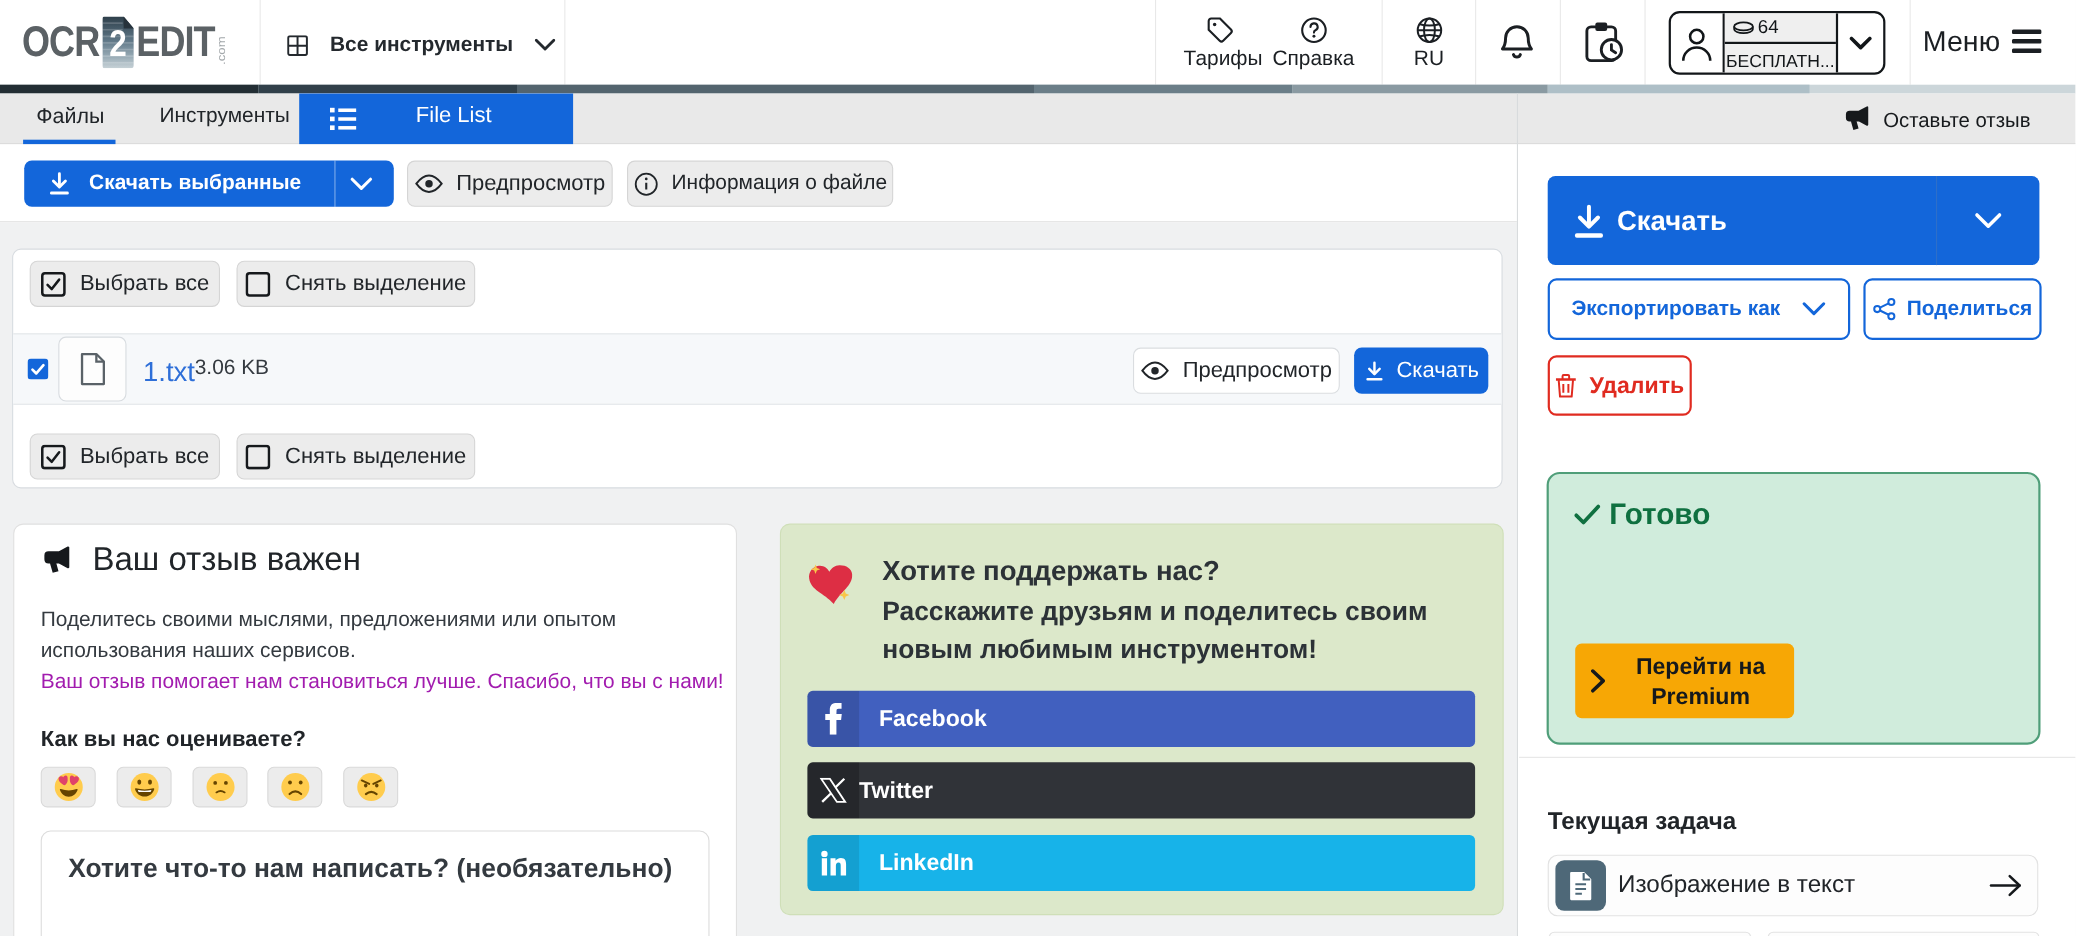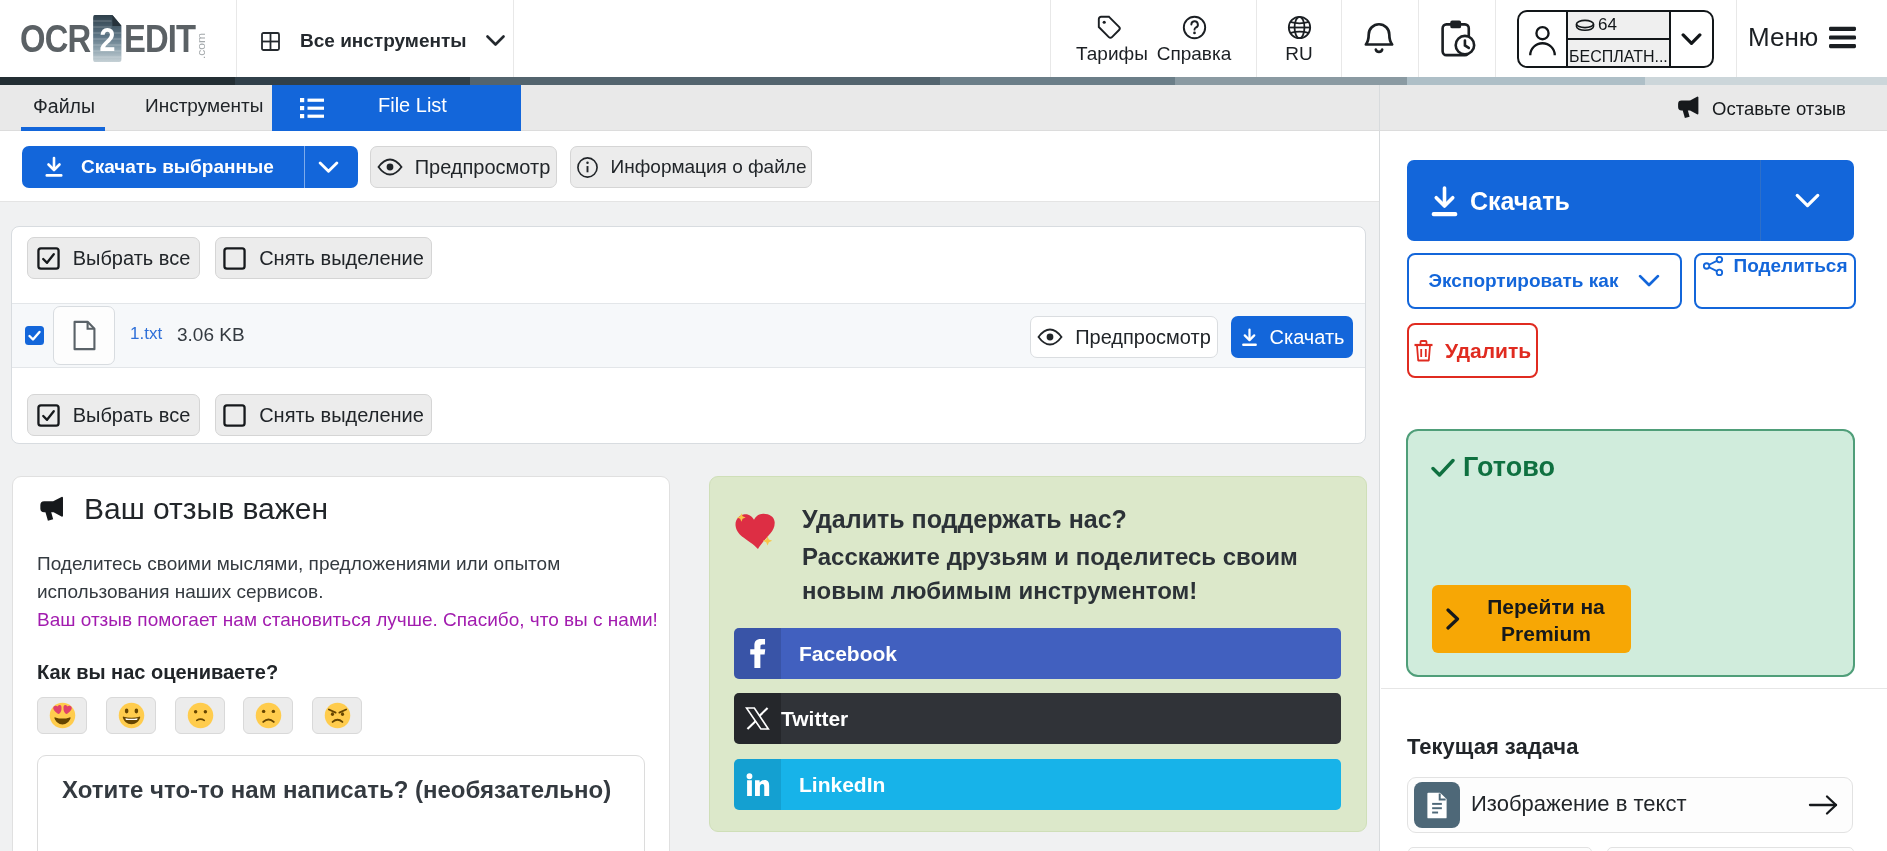--- a/index.html
+++ b/index.html
@@ -234,21 +234,21 @@
   <svg class="abs" style="left:25px;top:326px;" width="19" height="19" viewBox="0 0 19 19">
       <rect width="19" height="19" rx="3.5" fill="#1366da"></rect>
       <path d="M4.5 10 L8 13.5 L14.5 6" fill="none" stroke="#fff" stroke-width="2.4" stroke-linecap="round" stroke-linejoin="round"></path>
     </svg>
   <div class="abs" style="left:53px;top:306px;width:62px;height:59px;background:#fdfdfd;border:1px solid #d8dce0;border-radius:7px;display:flex;align-items:center;justify-content:center;">
     <svg width="25" height="31" viewBox="0 0 20 25" fill="none" stroke="#5a6268" stroke-width="1.7">
         <path d="M2 1.5 L12.5 1.5 L18 7 L18 23.5 L2 23.5 Z" stroke-linejoin="round"></path>
         <path d="M12.5 1.5 L12.5 7 L18 7"></path>
       </svg>
   </div>
-  <div class="abs" style="left:130px;top:324px;font-size:17px;color:#2e6fd8;">1.txt</div>
+  <div class="abs" style="left:130px;top:324px;font-size:25px;color:#2e6fd8;">1.txt</div>
   <div class="abs" style="left:177px;top:324px;font-size:19px;color:#343a40;">3.06 KB</div>
 
   <div class="abs" style="left:1030px;top:316px;width:188px;height:42px;background:#fff;border:1px solid #dadde0;border-radius:7px;display:flex;align-items:center;justify-content:center;gap:12px;">
     <svg width="26" height="18" viewBox="0 0 26 18" fill="none" stroke="#212529" stroke-width="1.8">
       <path d="M1.5 9 Q7 1.5 13 1.5 Q19 1.5 24.5 9 Q19 16.5 13 16.5 Q7 16.5 1.5 9 Z"></path>
       <circle cx="13" cy="9" r="3.4" fill="#212529" stroke="none"></circle>
     </svg>
     <span style="font-size:20px;color:#212529;">Предпросмотр</span>
   </div>
   <div class="abs" style="left:1231px;top:316px;width:122px;height:42px;background:#1366da;border-radius:7px;display:flex;align-items:center;justify-content:center;gap:11px;">
@@ -334,21 +334,21 @@
 
   <div class="abs" style="left:37px;top:755px;width:608px;height:141px;background:#fff;border:1px solid #dcdcdc;border-radius:9px;"></div>
   <div class="abs" style="left:62px;top:776px;font-size:24px;font-weight:bold;color:#343a40;white-space:nowrap;">Хотите что-то нам написать? (необязательно)</div>
 
   <div class="abs" style="left:709px;top:476px;width:658px;height:356px;background:#dce8ca;border:1px solid #cfdfb8;border-radius:9px;"></div>
   <svg class="abs" style="left:731px;top:510px;" width="48" height="46" viewBox="0 0 36 34">
     <path d="M26.2 3.6 c-3.2-.6-6.2 1.2-7.7 3.5 C17.6 4.5 15.2 2 11.9 2 7.6 2 4.2 5.4 4.2 9.7 c0 8.3 8.4 10.9 14.2 19.5 5.9-8 14.6-10.2 15.2-18.3 .3-3.9-3.1-6.7-7.4-7.3z" fill="#dd2e44" transform="rotate(-8 18 16)"></path>
     <path d="M7.8 2.2 l.9 2.3 2.3.9 -2.3.9 -.9 2.3 -.9-2.3 -2.3-.9 2.3-.9z" fill="#f8c64a"></path>
     <path d="M27.4 19.4 l1 2.5 2.5 1 -2.5 1 -1 2.5 -1-2.5 -2.5-1 2.5-1z" fill="#f8c64a"></path>
   </svg>
-  <div class="abs" style="left:802px;top:505px;font-size:25px;font-weight:bold;color:#2c3237;">Удалить поддержать нас?</div>
+  <div class="abs" style="left:802px;top:505px;font-size:25px;font-weight:bold;color:#2c3237;">Хотите поддержать нас?</div>
   <div class="abs" style="left:802px;top:540px;width:560px;font-size:24px;line-height:34px;color:#2c3237;font-weight:bold;">Расскажите друзьям и поделитесь своим новым любимым инструментом!</div>
 
   <div class="abs" style="left:734px;top:628px;width:607px;height:51px;background:#4160bf;border-radius:5px;display:flex;align-items:center;overflow:hidden;">
     <div style="width:47px;height:51px;background:rgba(0,0,0,0.12);display:flex;align-items:center;justify-content:center;">
       <svg width="16" height="29" viewBox="0 0 15 28">
           <path d="M9.8 28 L4 28 L4 15 L0 15 L0 9.8 L4 9.8 L4 6.3 C4 2.2 5.8 0 10.3 0 L14.3 0 L14.3 5.2 L11.8 5.2 C10.1 5.2 9.9 5.9 9.9 7.2 L9.8 9.8 L14.5 9.8 L13.9 15 L9.8 15 Z" fill="#fff"></path>
         </svg>
     </div>
     <span style="font-size:21px;font-weight:bold;color:#fff;margin-left:18px;">Facebook</span>
   </div>
@@ -384,21 +384,21 @@
   <svg class="abs" style="left:1794px;top:193px;" width="27" height="16" viewBox="0 0 19 12" fill="none" stroke="#fff" stroke-width="2.4" stroke-linecap="round" stroke-linejoin="round">
       <path d="M1.8 1.8 L9.5 9.5 L17.2 1.8"></path>
     </svg>
 
   <div class="abs" style="left:1407px;top:253px;width:275px;height:56px;background:#fff;border:2px solid #1366da;border-radius:8px;display:flex;align-items:center;justify-content:center;gap:20px;">
     <span style="font-size:19px;font-weight:600;color:#1366da;white-space:nowrap;">Экспортировать как</span>
     <svg width="22" height="14" viewBox="0 0 19 12" fill="none" stroke="#1366da" stroke-width="2.4" stroke-linecap="round" stroke-linejoin="round">
         <path d="M1.8 1.8 L9.5 9.5 L17.2 1.8"></path>
       </svg>
   </div>
-  <div class="abs" style="left:1694px;top:253px;width:162px;height:56px;background:#fff;border:2px solid #1366da;border-radius:8px;display:flex;justify-content:center;gap:9px;">
+  <div class="abs" style="left:1694px;top:253px;width:162px;height:56px;background:#fff;border:2px solid #1366da;border-radius:8px;display:flex;align-items:center;justify-content:center;gap:9px;">
     <svg width="22" height="22" viewBox="0 0 24 24" fill="none" stroke="#1366da" stroke-width="2">
       <circle cx="5" cy="12" r="3"></circle>
         <circle cx="19" cy="5" r="3"></circle>
         <circle cx="19" cy="19" r="3"></circle>
       <line x1="7.7" y1="10.6" x2="16.3" y2="6.4"></line>
         <line x1="7.7" y1="13.4" x2="16.3" y2="17.6"></line>
     </svg>
     <span style="font-size:19px;font-weight:600;color:#1366da;white-space:nowrap;">Поделиться</span>
   </div>
   <div class="abs" style="left:1407px;top:323px;width:131px;height:55px;background:#fff;border:2px solid #e02b20;border-radius:8px;display:flex;align-items:center;justify-content:center;gap:12px;">

